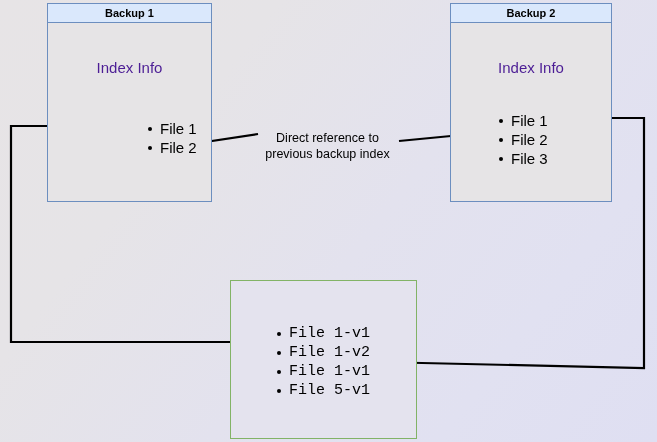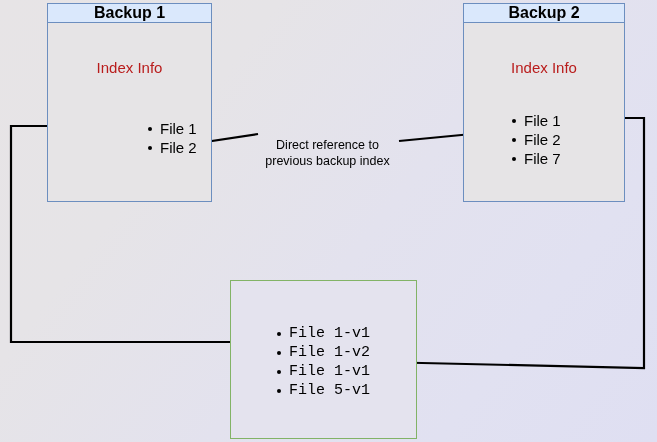--- a/index.html
+++ b/index.html
@@ -35,21 +35,21 @@
     position: absolute;
     box-sizing: border-box;
     border: 1px solid #6c8ebf;
     background: #e6e4e6;
   }
   .box .box-header {
     box-sizing: border-box;
     height: 19px;
     line-height: 18px;
     text-align: center;
-    font-size: 16px;
+    font-size: 11px;
     font-weight: bold;
     color: #000;
     border-bottom: 1px solid #6c8ebf;
     background: #dae8fc;
   }
   .box .box-body {
     position: relative;
     height: calc(100% - 19px);
   }
 
@@ -63,21 +63,21 @@
   }
 
   
   .index-label {
     position: absolute;
     left: 0;
     right: 0;
     top: 36px;
     text-align: center;
     font-size: 15px;
-    color: #b91c1c;
+    color: #4c1d95;
     white-space: nowrap;
   }
 
   .file-list {
     position: absolute;
     margin: 0;
     padding: 0;
     list-style: none;
   }
   .file-list li {
@@ -134,39 +134,39 @@
     <div class="box-header">Backup 1</div>
     <div class="box-body">
       <div class="index-label">Index Info</div>
       <ul class="file-list" style="left:98px; top:96px;">
         <li>File 1</li>
         <li>File 2</li>
       </ul>
     </div>
   </div>
 
-  <div class="box" style="left:450px; top:3px; width:162px; height:199px;margin-left:13px;">
+  <div class="box" style="left:450px; top:3px; width:162px; height:199px;">
     <div class="box-header">Backup 2</div>
     <div class="box-body">
       <div class="index-label">Index Info</div>
       <ul class="file-list" style="left:46px; top:88px;">
         <li>File 1</li>
         <li>File 2</li>
-        <li>File 7</li>
+        <li>File 3</li>
       </ul>
     </div>
   </div>
 
   <div class="box green" style="left:230px; top:280px; width:187px; height:159px;">
     <div class="box-body">
       <ul class="file-list" style="left:44px; top:43px;font-family:Liberation Mono, monospace;">
         <li>File 1-v1</li>
         <li>File 1-v2</li>
         <li>File 1-v1</li>
         <li>File 5-v1</li>
       </ul>
     </div>
   </div>
 
-  <div class="caption" style="left:250px; top:137px; width:155px;">Direct reference to
+  <div class="caption" style="left:250px; top:130px; width:155px;">Direct reference to
 previous backup index</div>
 
 </div>
 
 </body></html>

